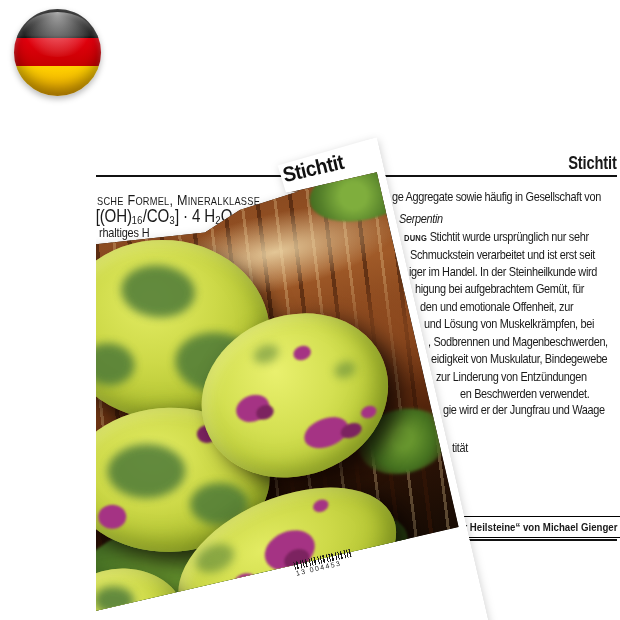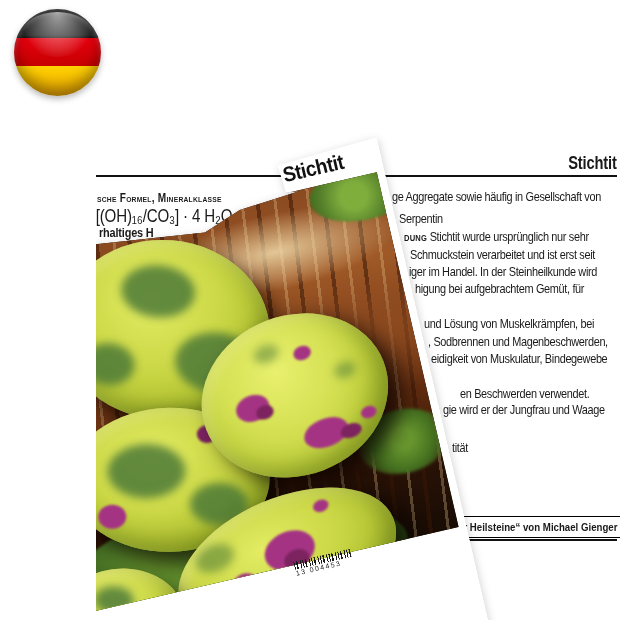--- a/index.html
+++ b/index.html
@@ -14,24 +14,24 @@
 
   
   #base-card{position:absolute;inset:0;}
   .page-title{
     position:absolute;top:153px;right:3px;text-align:right;
     font-size:17.5px;font-weight:bold;letter-spacing:-0.2px;
   }
   .title-rule{position:absolute;left:96px;right:3px;top:175px;height:2px;background:#111;}
   .formula-heading{
     position:absolute;left:97px;top:191px;
-    font-size:12px;font-weight:bold;font-variant:small-caps;letter-spacing:.3px;
+    font-size:15px;font-weight:normal;font-variant:small-caps;letter-spacing:.3px;
   }
   .formula-line{position:absolute;left:90px;top:206px;font-size:18px;letter-spacing:-0.2px;}
-  .formula-line3{position:absolute;left:99px;top:225px;font-size:13px;letter-spacing:-0.2px;font-weight:bold;}
+  .formula-line3{position:absolute;left:99px;top:225px;font-size:13px;letter-spacing:-0.2px;}
   .body-line{position:absolute;font-size:13px;letter-spacing:-0.4px;line-height:15px;white-space:nowrap;}
   .anwendung{font-weight:bold;font-variant:small-caps;letter-spacing:.2px;}
   .attribution-box{
     position:absolute;left:430px;top:516px;width:186px;height:20px;
     border:1.5px solid #000;display:flex;align-items:center;justify-content:flex-end;
     font-size:11.5px;font-weight:bold;overflow:hidden;padding-right:5px;background:#fff0;
   }
   .bottom-rule{position:absolute;left:360px;right:3px;top:539px;height:1.5px;background:#111;}
   .photo-credit{position:absolute;right:3px;top:545px;font-size:13px;letter-spacing:-0.2px;text-align:right;}
 
@@ -100,28 +100,30 @@
     <span class="cond">sche Formel, Mineralklasse</span>
   </div>
   <div class="formula-line">
     <span class="cond">₂[(OH)₁₆/CO₃] · 4 H₂O</span>
   </div>
   <div class="formula-line3">
     <span class="cond">rhaltiges H</span>
   </div>
 
   <div class="body-line" style="left:392px;top:189px;"><span class="cond">ge Aggregate sowie häufig in Gesellschaft von</span></div>
-  <div class="body-line" style="left:399px;top:211px;"><span class="cond">Serpentin</span></div>
+  <div class="body-line" style="left:399px;top:211px;font-style:italic;"><span class="cond">Serpentin</span></div>
   <div class="body-line" style="left:404px;top:229px;"><span class="cond"><span class="anwendung">dung</span><span> Stichtit wurde ursprünglich nur sehr</span></span></div>
   <div class="body-line" style="left:410px;top:247px;"><span class="cond">Schmuckstein verarbeitet und ist erst seit</span></div>
   <div class="body-line" style="left:409px;top:264px;"><span class="cond">iger im Handel. In der Steinheilkunde wird</span></div>
   <div class="body-line" style="left:415px;top:281px;"><span class="cond">higung bei aufgebrachtem Gemüt, für</span></div>
+  <div class="body-line" style="left:420px;top:299px;"><span class="cond">den und emotionale Offenheit, zur</span></div>
   <div class="body-line" style="left:424px;top:316px;"><span class="cond">und Lösung von Muskelkrämpfen, bei</span></div>
   <div class="body-line" style="left:428px;top:334px;"><span class="cond">, Sodbrennen und Magenbeschwerden,</span></div>
   <div class="body-line" style="left:431px;top:351px;"><span class="cond">eidigkeit von Muskulatur, Bindegewebe</span></div>
+  <div class="body-line" style="left:436px;top:369px;"><span class="cond">zur Linderung von Entzündungen</span></div>
   <div class="body-line" style="left:460px;top:386px;"><span class="cond">en Beschwerden verwendet.</span></div>
   <div class="body-line" style="left:443px;top:402px;"><span class="cond">gie wird er der Jungfrau und Waage</span></div>
   <div class="body-line" style="left:452px;top:440px;"><span class="cond">tität</span></div>
 
   <div class="bottom-rule"></div>
   <div class="attribution-box">
     <span class="cond-r">exikon der Heilsteine“ von Michael Gienger</span>
   </div>
 </div>
 

